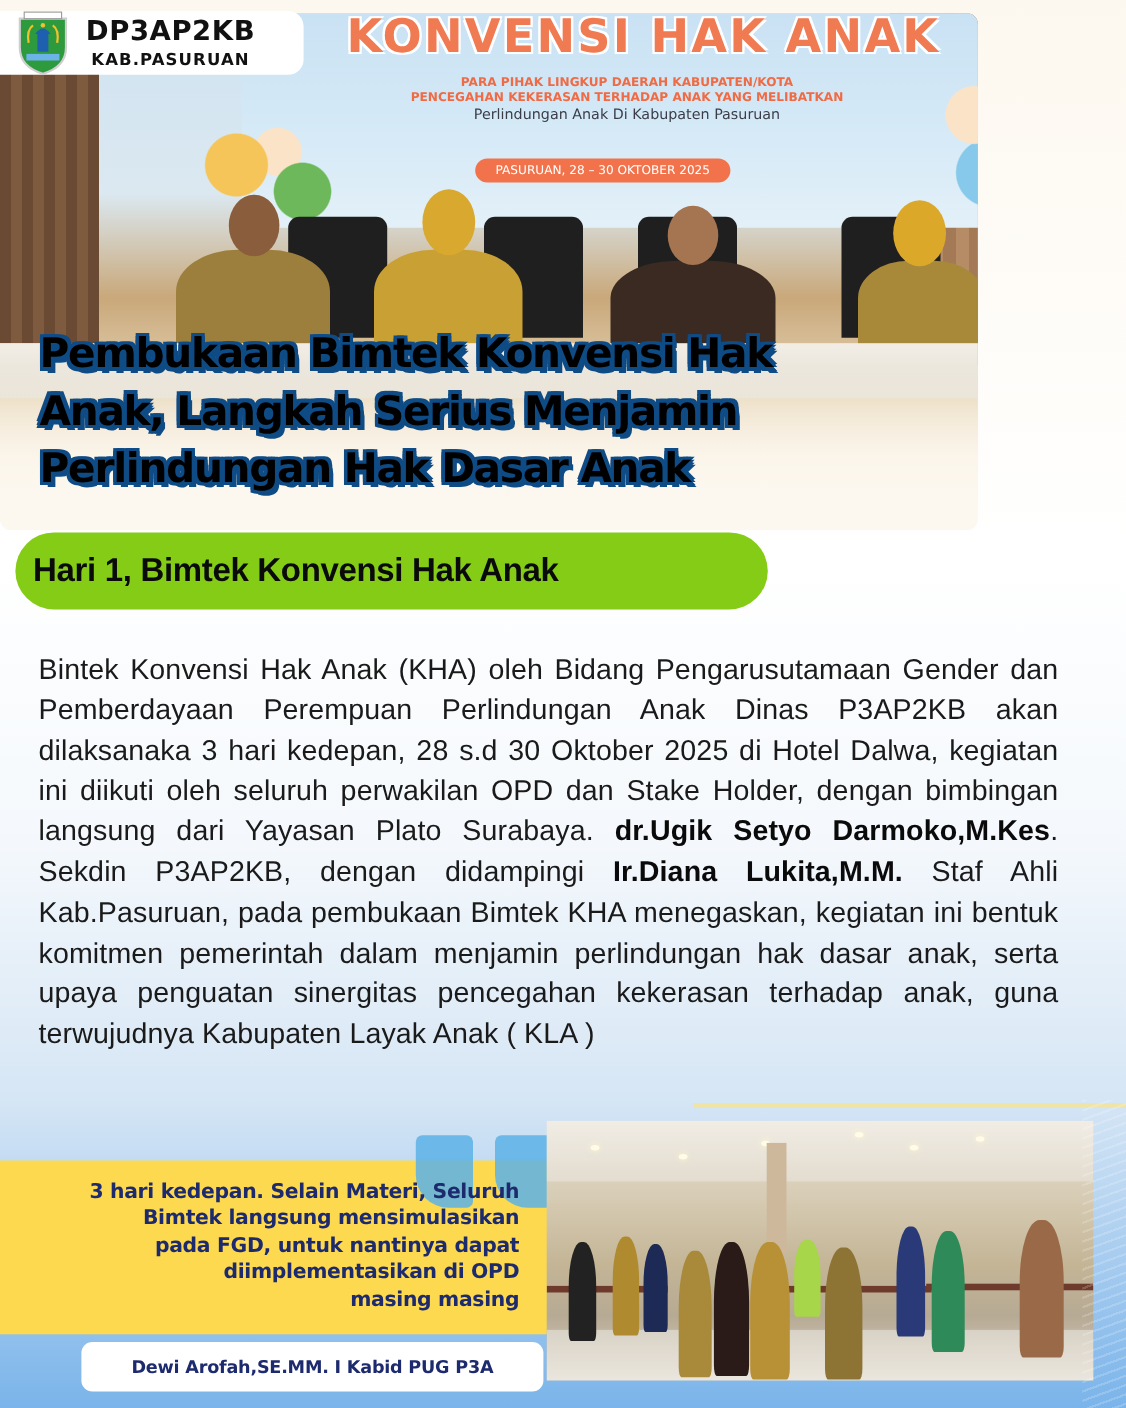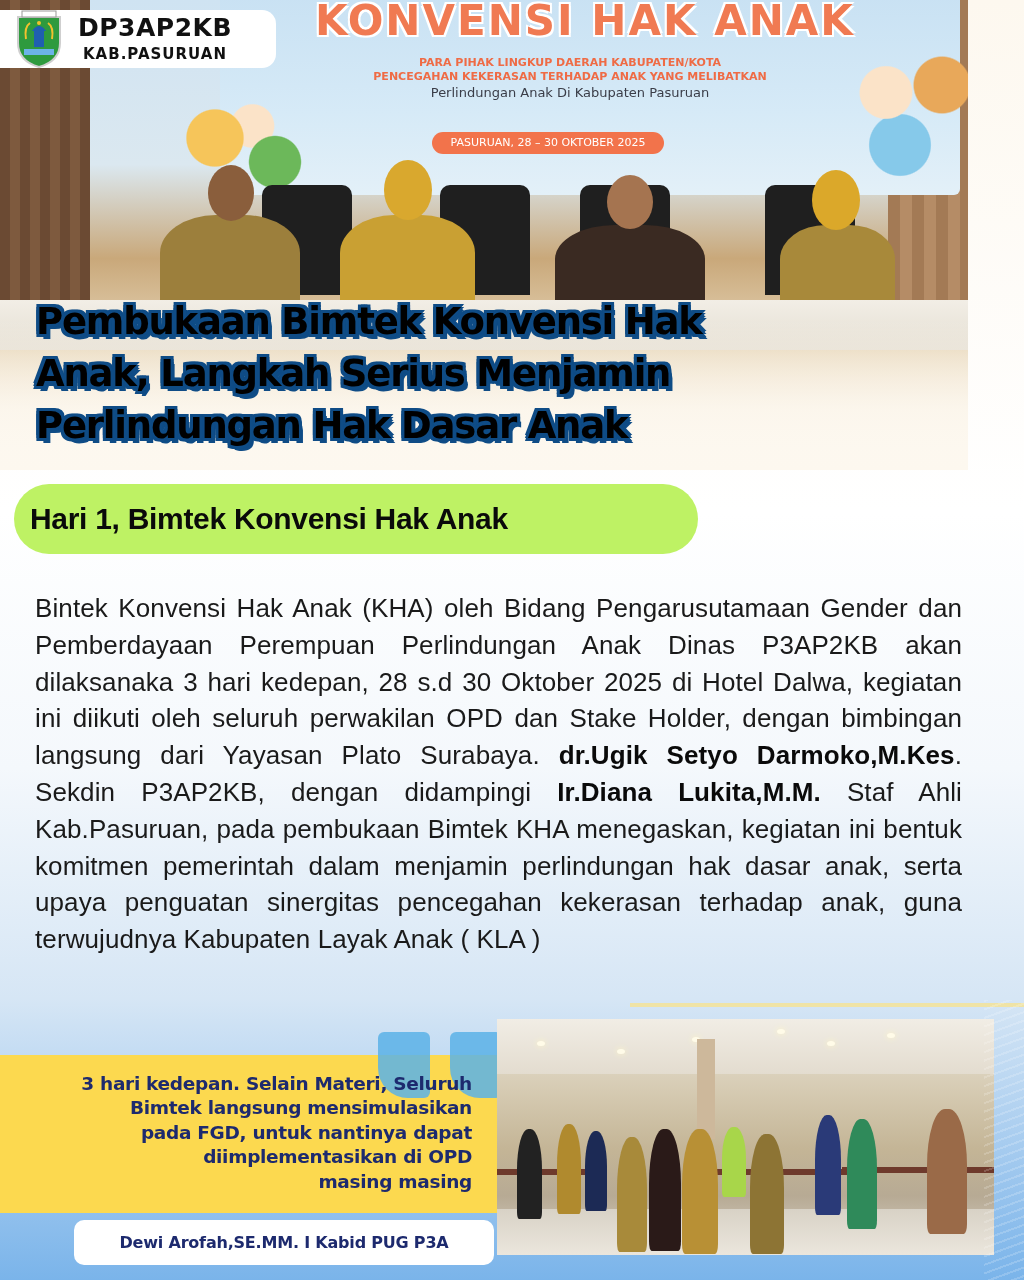--- a/index.html
+++ b/index.html
@@ -5,23 +5,24 @@
   * { box-sizing: border-box; margin: 0; padding: 0; }
   html, body { width: 1024px; height: 1280px; overflow: hidden; }
   body {
     position: relative;
     font-family: "DejaVu Sans", sans-serif;
     background: linear-gradient(180deg, #fdf8ef 0%, #ffffff 40%, #f4f8fc 60%, #d6e6f5 78%, #9cc6ee 92%, #7ab4ea 100%);
   }
 
   
   .hero {
-    position: absolute; left: 0; top: 0; width: 968px; height: 470px;
+    position: absolute; left: 0; top: 12px; width: 889px; height: 470px;
     overflow: hidden;
     background: linear-gradient(180deg, #cfe3f2 0%, #dbe8f0 35%, #c9a87a 55%, #e8d8bc 75%, rgba(253,248,239,0) 100%);
+    border-radius: 10px;
   }
   .wall-left {
     position: absolute; left: 0; top: 0; width: 90px; height: 300px;
     background: repeating-linear-gradient(90deg, #6b4a33 0 10px, #7e5a3e 10px 20px);
   }
   .wall-right {
     position: absolute; right: 0; top: 0; width: 80px; height: 320px;
     background: repeating-linear-gradient(90deg, #a37a55 0 12px, #b58c66 12px 24px);
   }
   .banner {
@@ -104,21 +105,21 @@
       3px 0 0 #0f4c86, -3px 0 0 #0f4c86, 0 3px 0 #0f4c86, 0 -3px 0 #0f4c86,
       2px 2px 0 #0f4c86, -2px -2px 0 #0f4c86, 2px -2px 0 #0f4c86, -2px 2px 0 #0f4c86,
       3px 3px 0 #0f4c86, 3px -3px 0 #0f4c86, -3px 3px 0 #0f4c86, -3px -3px 0 #0f4c86,
       4px 5px 0 #0f4c86;
   }
   .headline span { display: block; }
 
   
   .day-pill {
     position: absolute; left: 14px; top: 484px; width: 684px; height: 70px;
-    background: #bef264; border-radius: 35px;
+    background: #84cc16; border-radius: 35px;
     display: flex; align-items: center; padding-left: 16px;
   }
   .day-pill-text {
     font-family: "Liberation Sans", sans-serif; font-weight: bold;
     font-size: 30px; color: #0a0a0a; letter-spacing: -0.3px;
   }
 
   
   .body-text {
     position: absolute; left: 35px; top: 590px; width: 927px;

